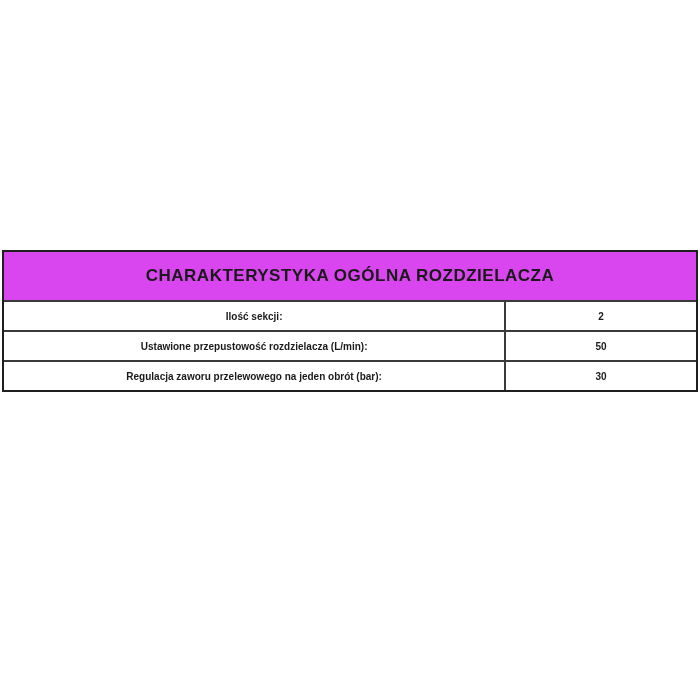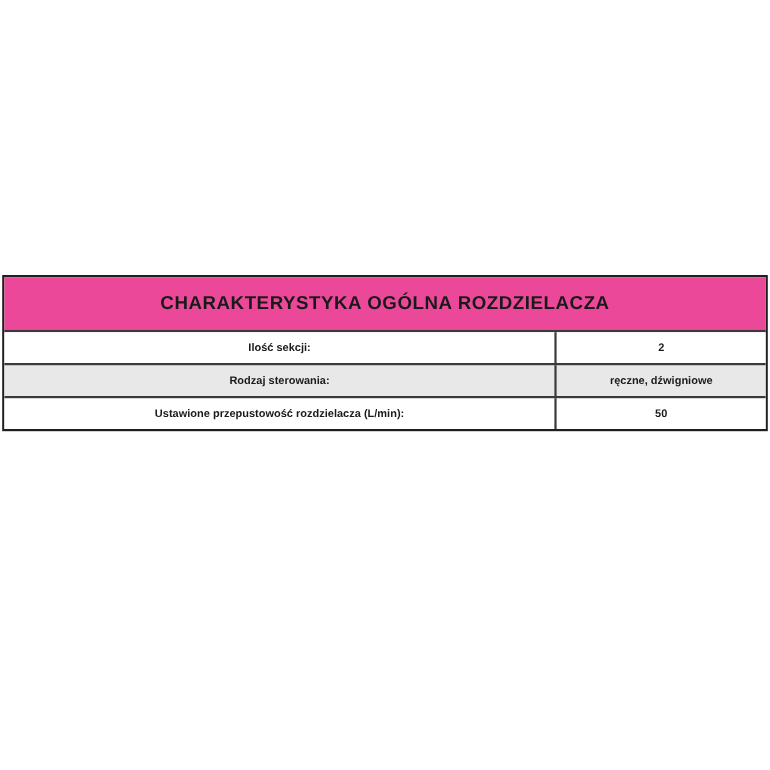--- a/index.html
+++ b/index.html
@@ -19,21 +19,21 @@
     position: absolute;
     left: 2px;
     top: 250px;
     width: 692px;
     border: 2px solid #1f1f1f;
     background: #ffffff;
     color: #1a1a1a;
   }
   .table-header {
     height: 48px;
-    background: #ec4899;
+    background: #d946ef;
     border-bottom: 2px solid #3a3a3a;
     display: flex;
     align-items: center;
     justify-content: center;
     font-size: 17px;
     font-weight: bold;
     letter-spacing: 0.5px;
     white-space: nowrap;
   }
   .row {
@@ -70,27 +70,27 @@
 <div class="canvas">
   <div class="spec-table">
 
     <div class="table-header">CHARAKTERYSTYKA OGÓLNA ROZDZIELACZA</div>
 
     <div class="row">
       <div class="cell label">Ilość sekcji:</div>
       <div class="cell value">2</div>
     </div>
 
-    <div class="row shaded">
-      <div class="cell label">Rodzaj sterowania:</div>
-      <div class="cell value">ręczne, dźwigniowe</div>
-    </div>
 
     <div class="row">
       <div class="cell label">Ustawione przepustowość rozdzielacza (L/min):</div>
       <div class="cell value">50</div>
     </div>
 
 
+    <div class="row">
+      <div class="cell label">Regulacja zaworu przelewowego na jeden obrót (bar):</div>
+      <div class="cell value">30</div>
+    </div>
 
 
   </div>
 </div>
 
 </body></html>

